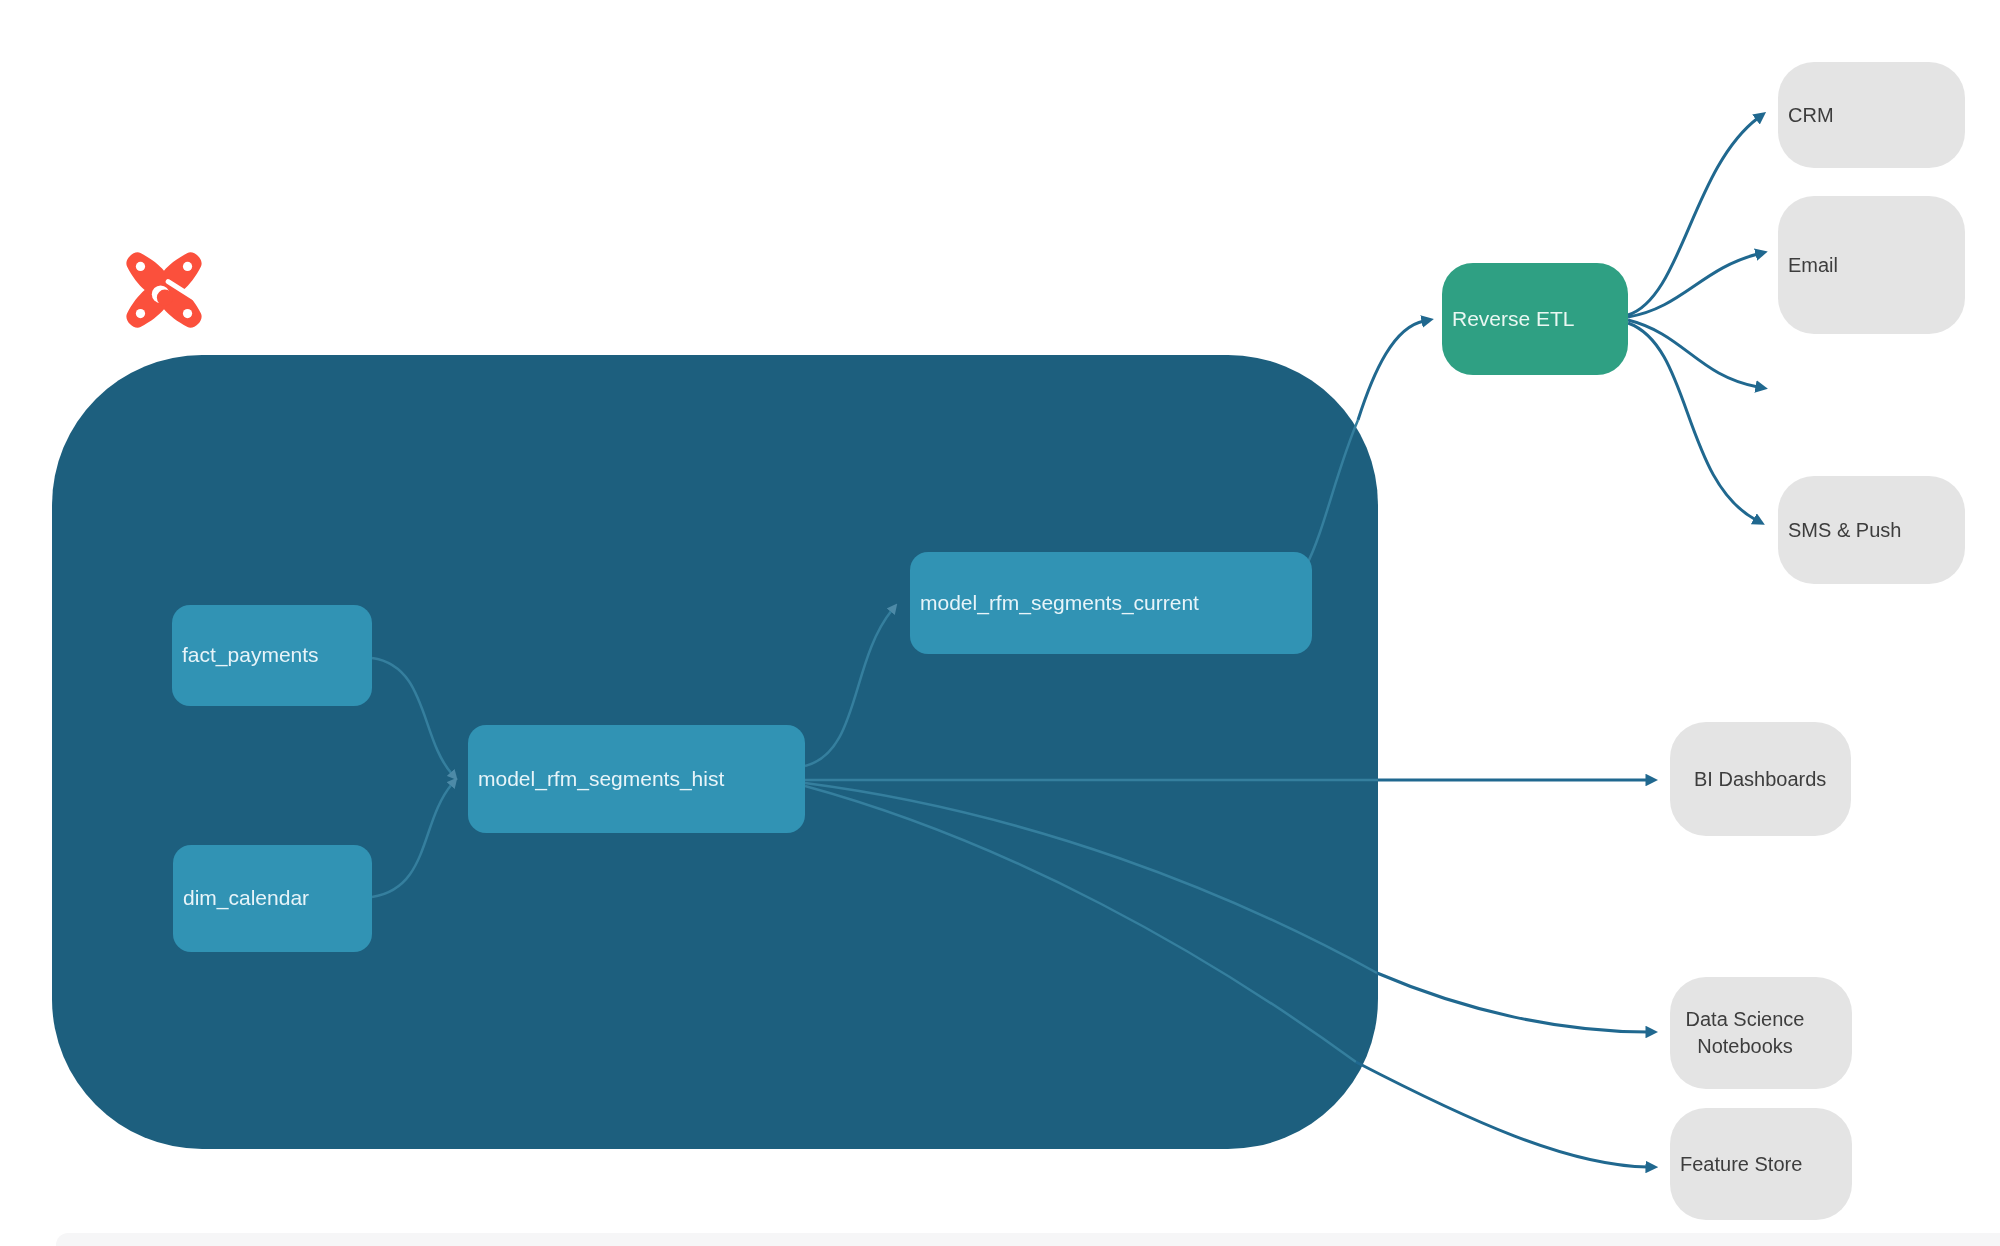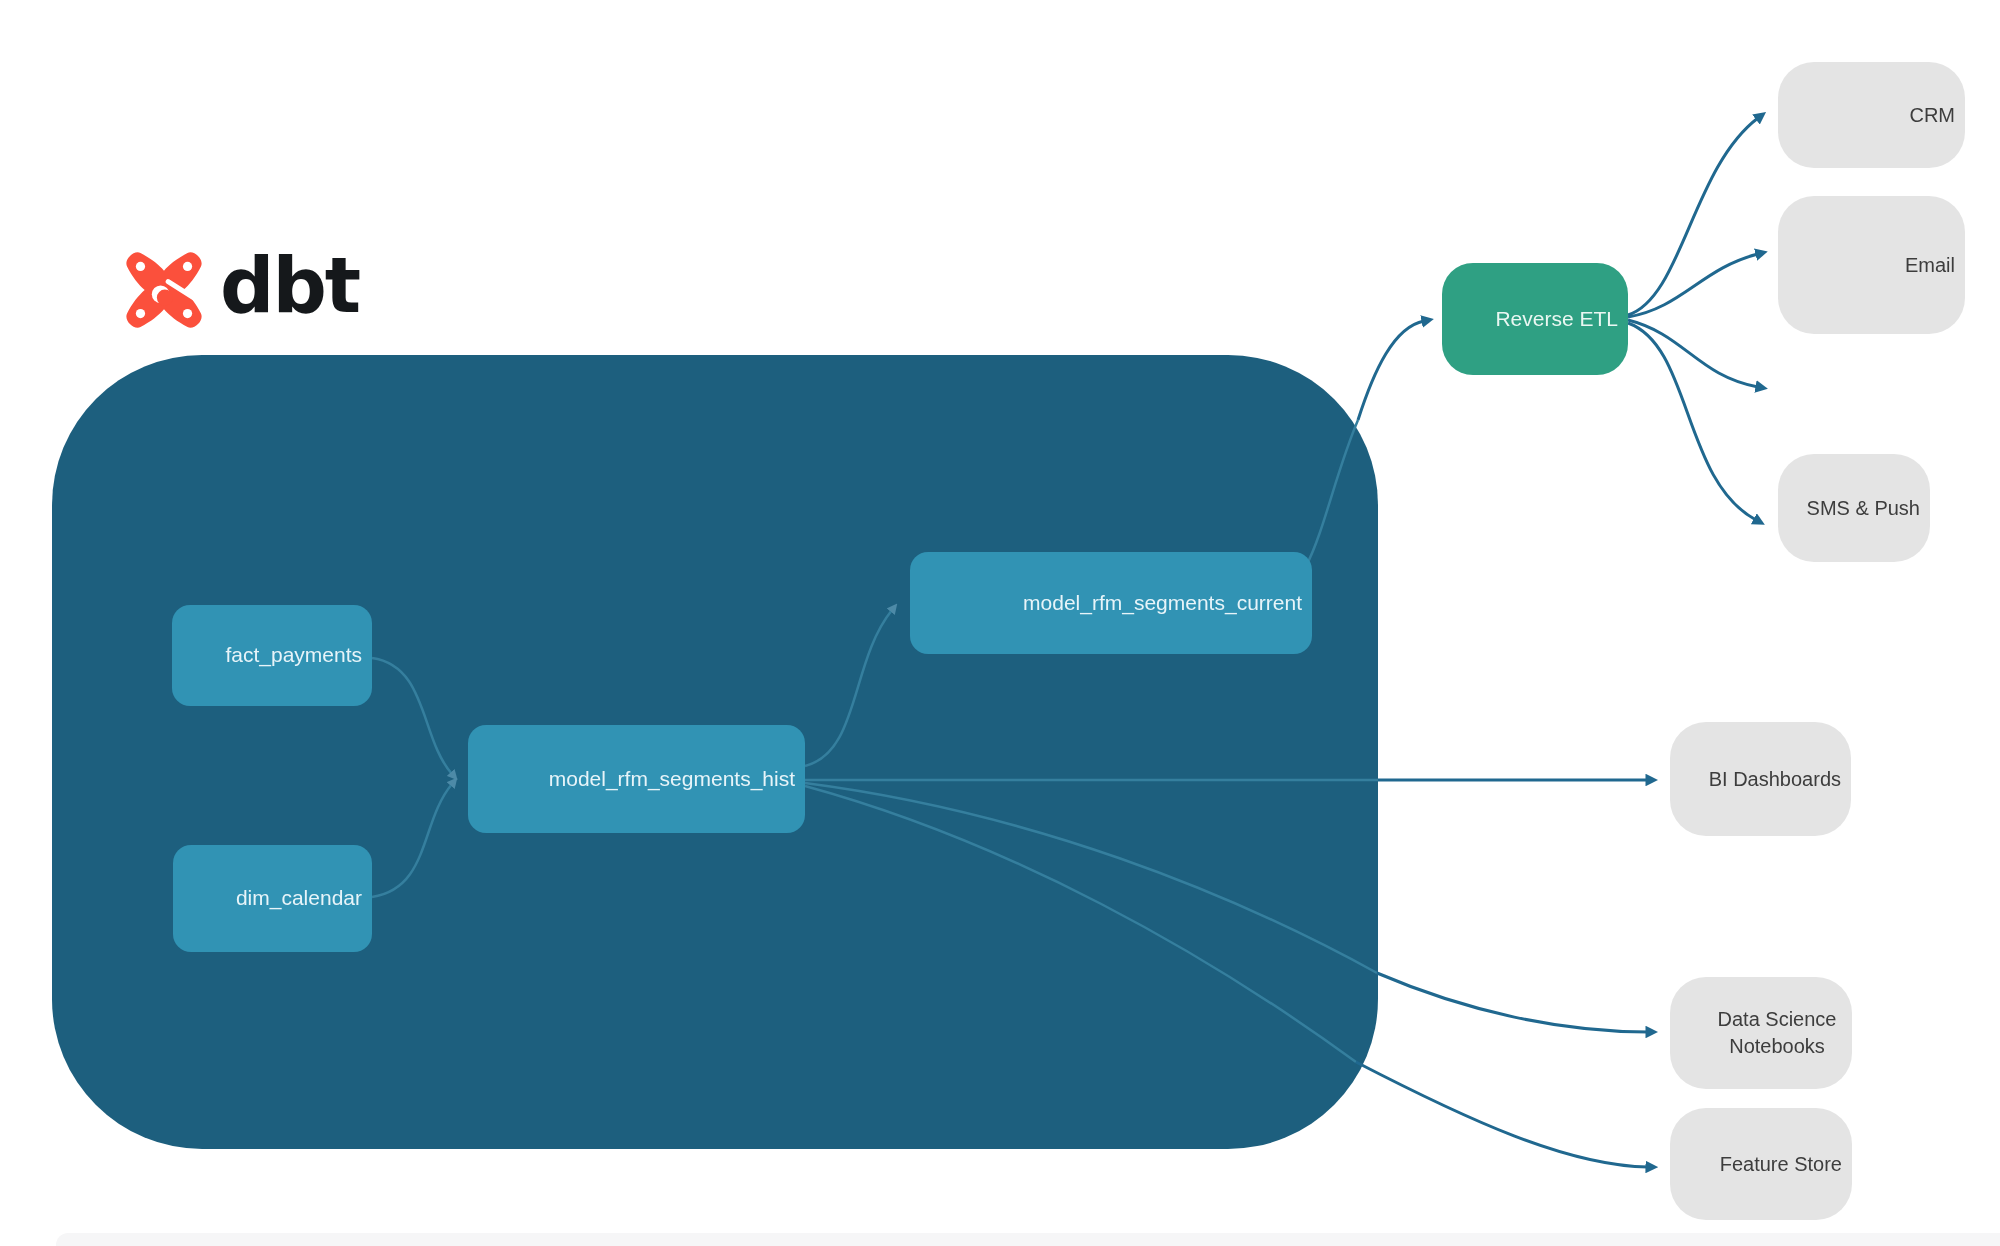--- a/index.html
+++ b/index.html
@@ -11,21 +11,21 @@
   .logo{position:absolute;left:122px;top:248px;display:flex;align-items:center;gap:14px;}
   .logo svg{width:84px;height:84px;display:block;}
   .logo .word{font-size:76px;font-weight:900;color:#15181b;letter-spacing:-2px;line-height:1;
     font-family:"DejaVu Sans","Liberation Sans",sans-serif;transform:translateY(-4px);}
   
   .dbt-box{position:absolute;left:52px;top:355px;width:1326px;height:794px;
     background:#1d5f7e;border-radius:150px;}
   
   .edges{position:absolute;left:0;top:0;width:2000px;height:1246px;pointer-events:none;}
   
-  .node{position:absolute;display:flex;align-items:center;justify-content:flex-end;
+  .node{position:absolute;display:flex;align-items:center;justify-content:flex-start;
     text-align:center;font-size:21px;line-height:1.35;box-sizing:border-box;padding:6px 10px;}
   .node.model{background:#3193b4;color:#e7f4f9;border-radius:18px;}
   .node.green{background:#2fa083;color:#eaf7f2;border-radius:31px;}
   .node.dest{background:#e4e4e4;color:#3d3d3d;border-radius:36px;font-size:20px;}
   
   .bottom-strip{position:absolute;left:56px;right:0;top:1233px;height:13px;
     background:#f6f6f7;border-radius:12px 0 0 0;}
 </style>
 </head>
 <body>
@@ -39,21 +39,20 @@
                C66 88 56 80 50 73 C44 80 34 88 22 94 C14 98 2 86 6 78
                C12 66 20 56 27 50 C20 44 12 34 6 22 C2 14 14 2 22 6 Z"></path>
       <line x1="55" y1="40" x2="93" y2="64" stroke="#ffffff" stroke-width="6" stroke-linecap="round"></line>
       <circle cx="22" cy="22" r="5.5" fill="#ffffff"></circle>
       <circle cx="78" cy="22" r="5.5" fill="#ffffff"></circle>
       <circle cx="22" cy="78" r="5.5" fill="#ffffff"></circle>
       <circle cx="78" cy="78" r="5.5" fill="#ffffff"></circle>
       <circle cx="46" cy="55" r="10.5" fill="#ffffff"></circle>
       <circle cx="51" cy="59" r="9.5" fill="#fb503c"></circle>
     </svg>
-    <span class="word">dbt</span>
   </div>
 
   <div class="dbt-box"></div>
 
   <svg class="edges" viewBox="0 0 2000 1246">
     <defs>
       <marker id="arrowOut" viewBox="0 0 10 10" refX="2" refY="5" markerWidth="4.2" markerHeight="4.2" orient="auto">
         <path d="M0,0 L10,5 L0,10 Z" fill="#20688f"></path>
       </marker>
       <marker id="arrowIn" viewBox="0 0 10 10" refX="2" refY="5" markerWidth="4.2" markerHeight="4.2" orient="auto">
@@ -103,21 +102,21 @@
 
   <div class="node dest" style="left:1778px;top:62px;width:187px;height:106px;">
     <span>CRM</span>
   </div>
 
   <div class="node dest" style="left:1778px;top:196px;width:187px;height:138px;">
     <span>Email</span>
   </div>
 
 
-  <div class="node dest" style="left:1778px;top:454px;width:152px;height:108px;">
+  <div class="node dest" style="left:1778px;top:476px;width:187px;height:108px;">
     <span>SMS &amp; Push</span>
   </div>
 
   <div class="node dest" style="left:1670px;top:722px;width:181px;height:114px;padding-left:24px;">
     <span>BI Dashboards</span>
   </div>
 
   <div class="node dest" style="left:1670px;top:977px;width:182px;height:112px;">
     <span style="max-width:130px;">Data Science Notebooks</span>
   </div>

